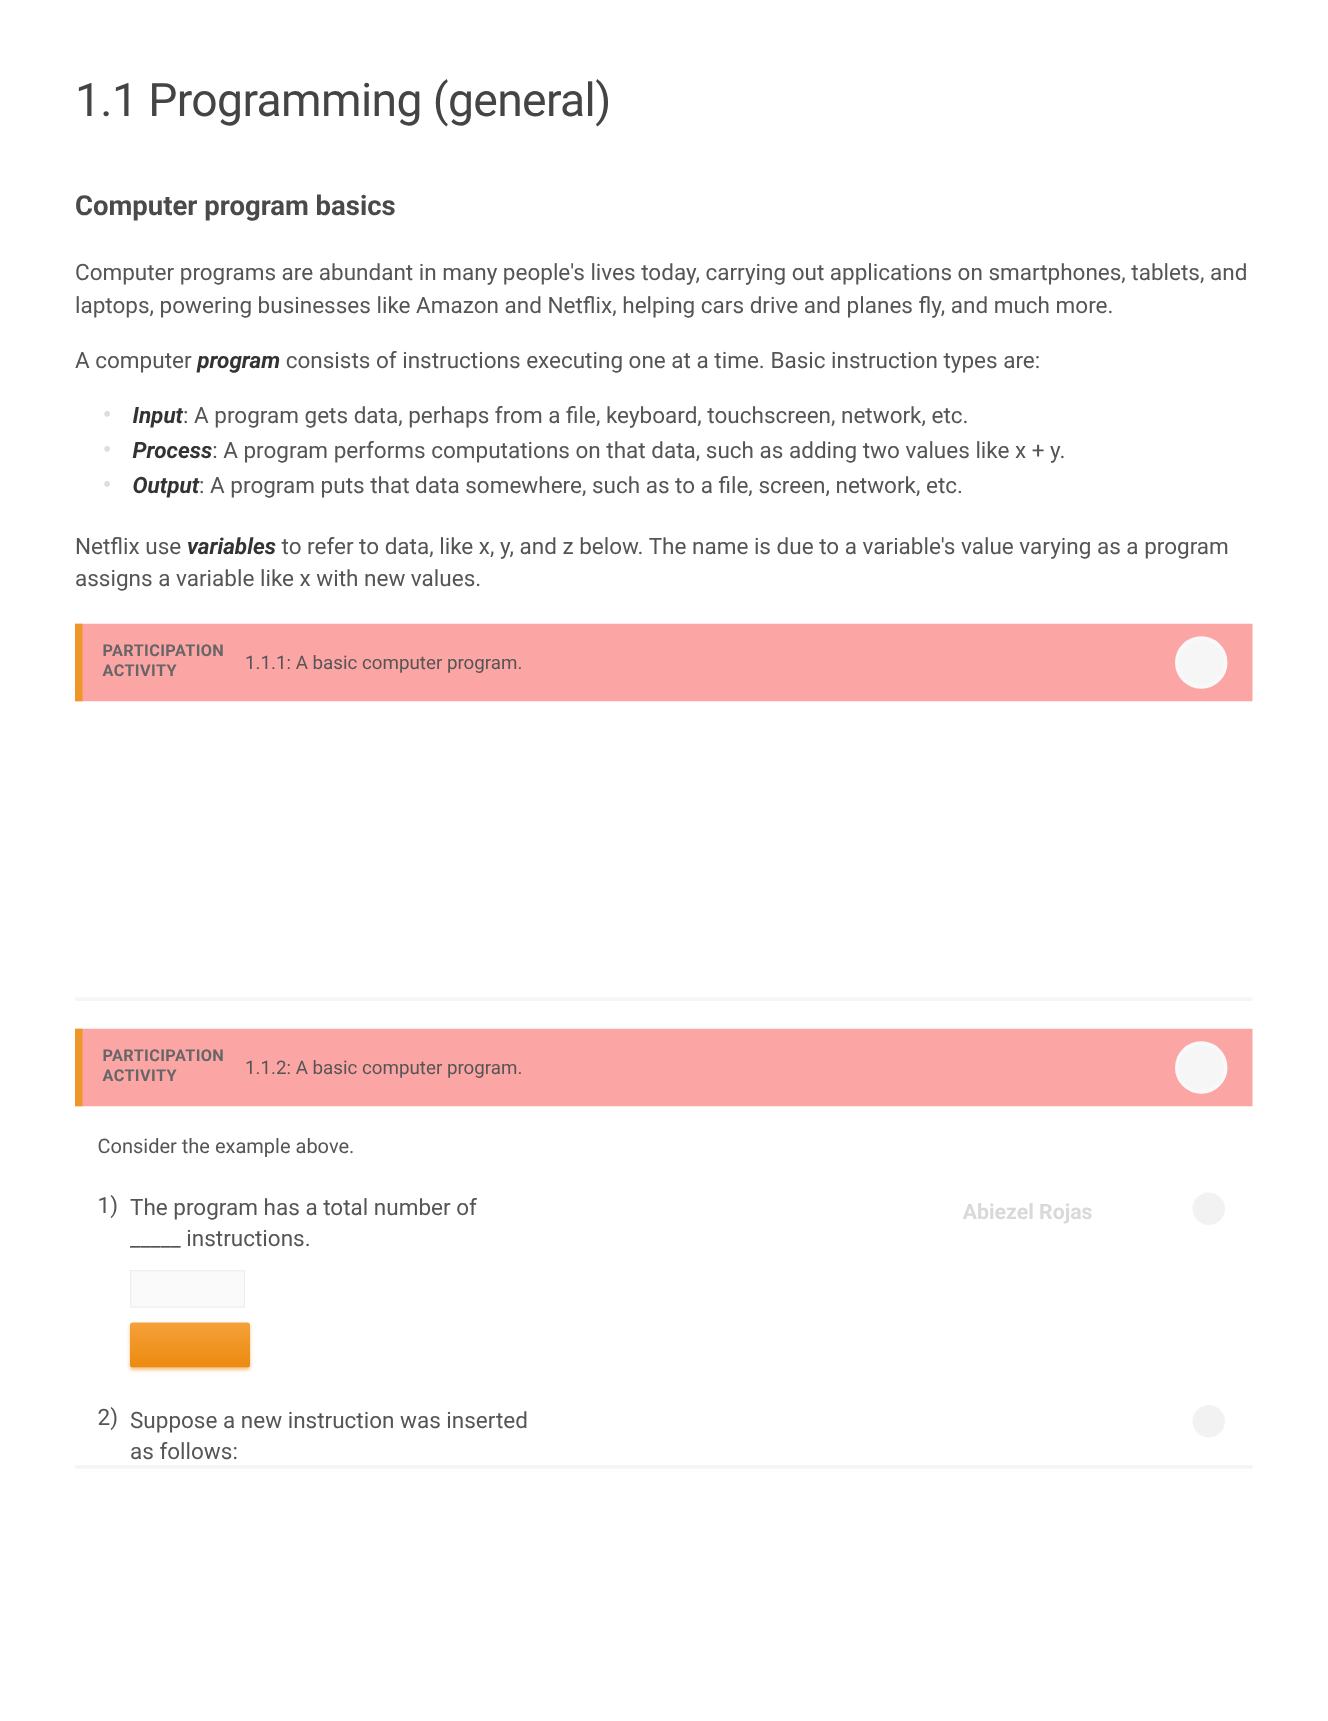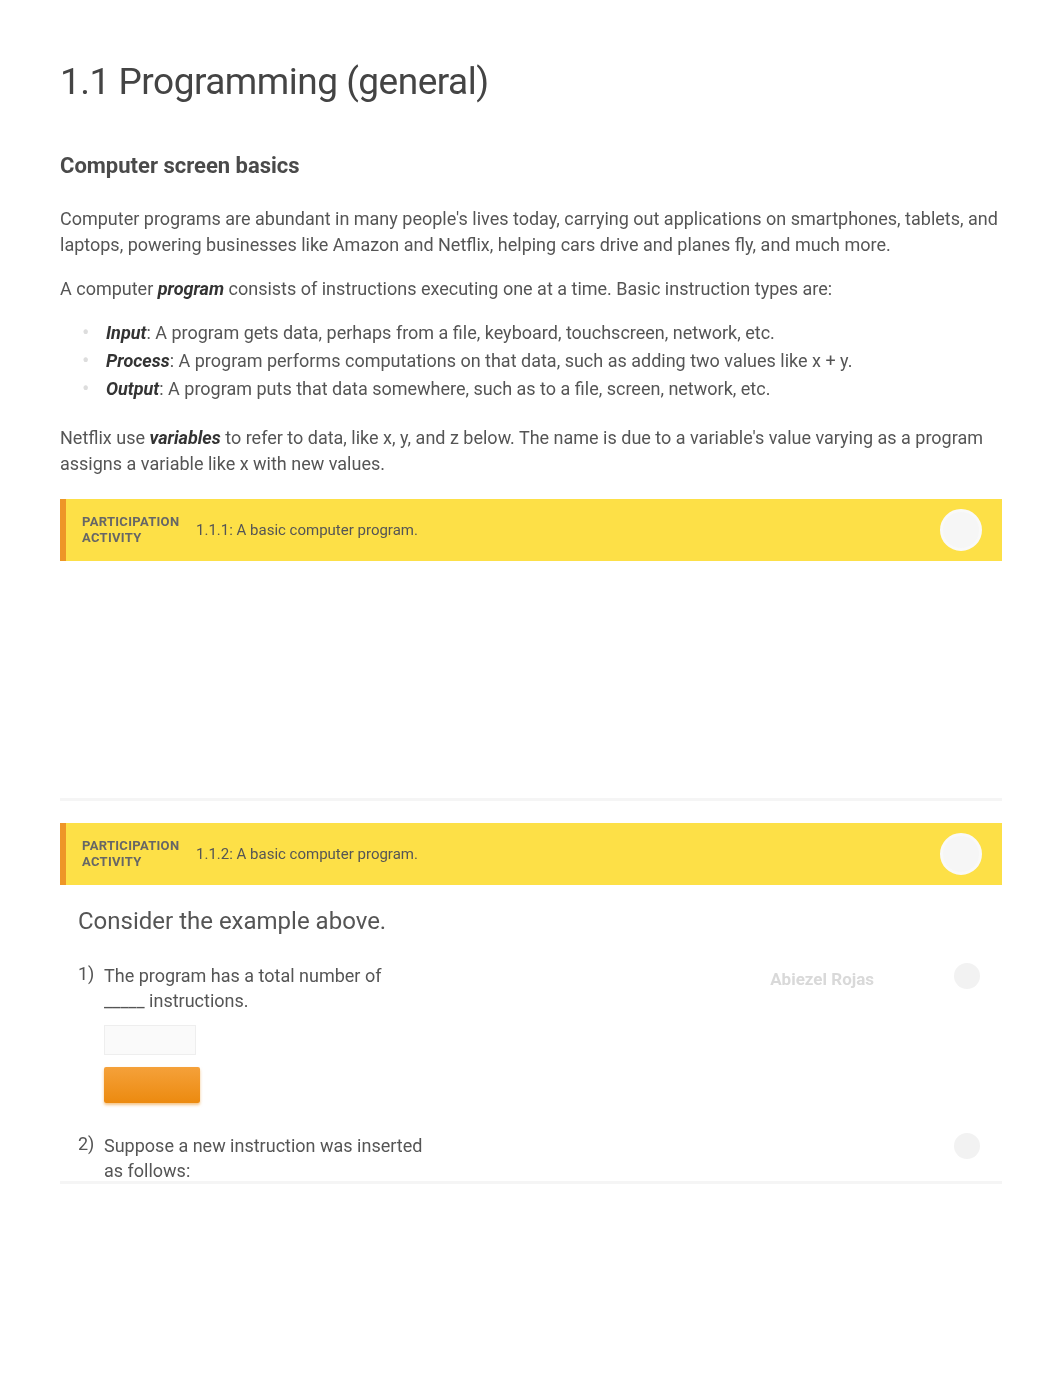--- a/index.html
+++ b/index.html
@@ -55,21 +55,21 @@
     line-height: 1.2;
   }
 
   .activity {
     position: relative;
     margin-top: 22px;
   }
   .activity-header {
     display: flex;
     align-items: center;
-    background: #fde047;
+    background: #fca5a5;
     padding: 10px 20px 10px 0;
     border-left: 6px solid #ee9627;
     position: relative;
   }
   .activity-label {
     width: 130px;
     padding-left: 16px;
     font-size: 13px;
     font-weight: 700;
     color: #666;
@@ -94,21 +94,21 @@
     border-top: none;
     min-height: 240px;
     padding: 20px;
     box-shadow: inset 0 -3px 0 rgba(0,0,0,0.04);
   }
   .activity-body.quiz {
     min-height: unset;
     padding: 22px 18px 0 18px;
   }
   .quiz-intro {
-    font-size: 24px;
+    font-size: 16px;
     color: #555;
     margin-bottom: 28px;
   }
   .question-row {
     display: flex;
     align-items: flex-start;
     margin-bottom: 12px;
     position: relative;
   }
   .q-num {
@@ -163,21 +163,21 @@
   }
   .question2 { margin-top: 10px; }
 </style>
 </head>
 <body>
 
 <div class="page">
 
   <h1 class="section-title">1.1 Programming (general)</h1>
 
-  <h2 class="subheading">Computer screen basics</h2>
+  <h2 class="subheading">Computer program basics</h2>
 
   <p class="para">Computer programs are abundant in many people's lives today, carrying out applications on smartphones, tablets, and laptops, powering businesses like Amazon and Netflix, helping cars drive and planes fly, and much more.</p>
 
   <p class="para">
     <span>A computer </span><span class="term">program</span><span> consists of instructions executing one at a time. Basic instruction types are:</span>
   </p>
 
   <ul class="bullets">
     <li><span class="term">Input</span><span>: A program gets data, perhaps from a file, keyboard, touchscreen, network, etc.</span></li>
     <li><span class="term">Process</span><span>: A program performs computations on that data, such as adding two values like x + y.</span></li>

